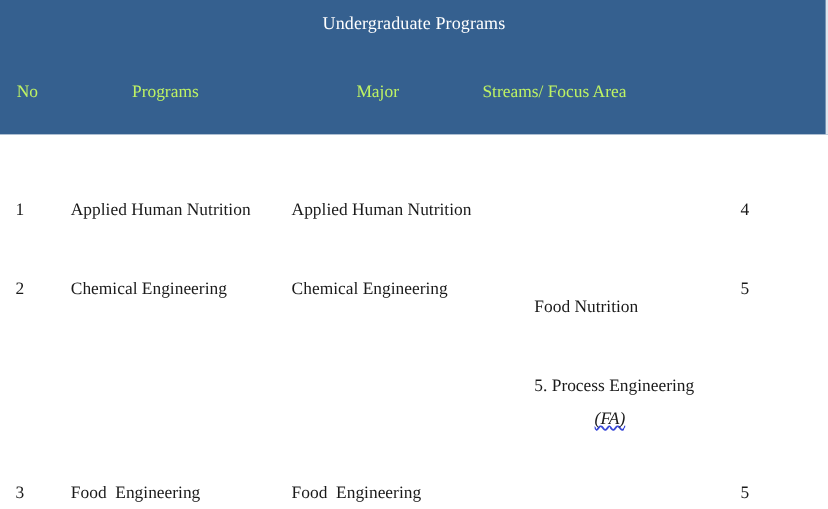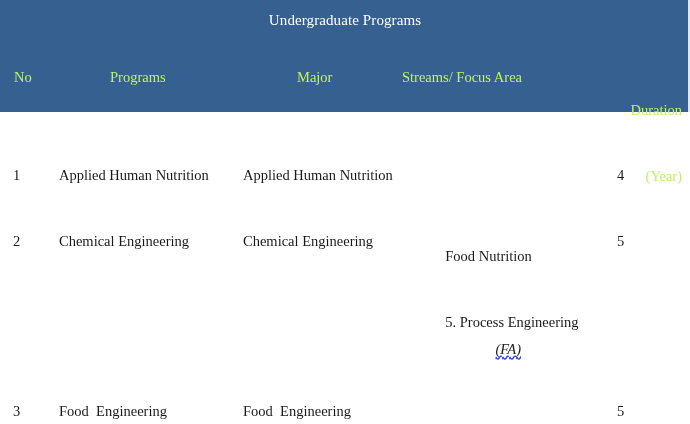--- a/index.html
+++ b/index.html
@@ -117,24 +117,20 @@
     <div class="table-title">Undergraduate Programs</div>
 
     <div class="col-head ch-no">No</div>
 
     <div class="col-head ch-programs">Programs</div>
 
     <div class="col-head ch-major">Major</div>
 
     <div class="col-head ch-streams">Streams/ Focus Area</div>
 
-    <div class="col-head ch-duration">
-      <span class="dur-line">Duration</span>
-      <span class="dur-line">(Year)</span>
-    </div>
   </div>
 
   <div class="table-body">
 
     <div class="row row-1">
       <div class="cell c-no">1</div>
       <div class="cell c-program">Applied Human Nutrition</div>
       <div class="cell c-major">Applied Human Nutrition</div>
       <div class="cell c-streams">
         <span class="stream-line">

